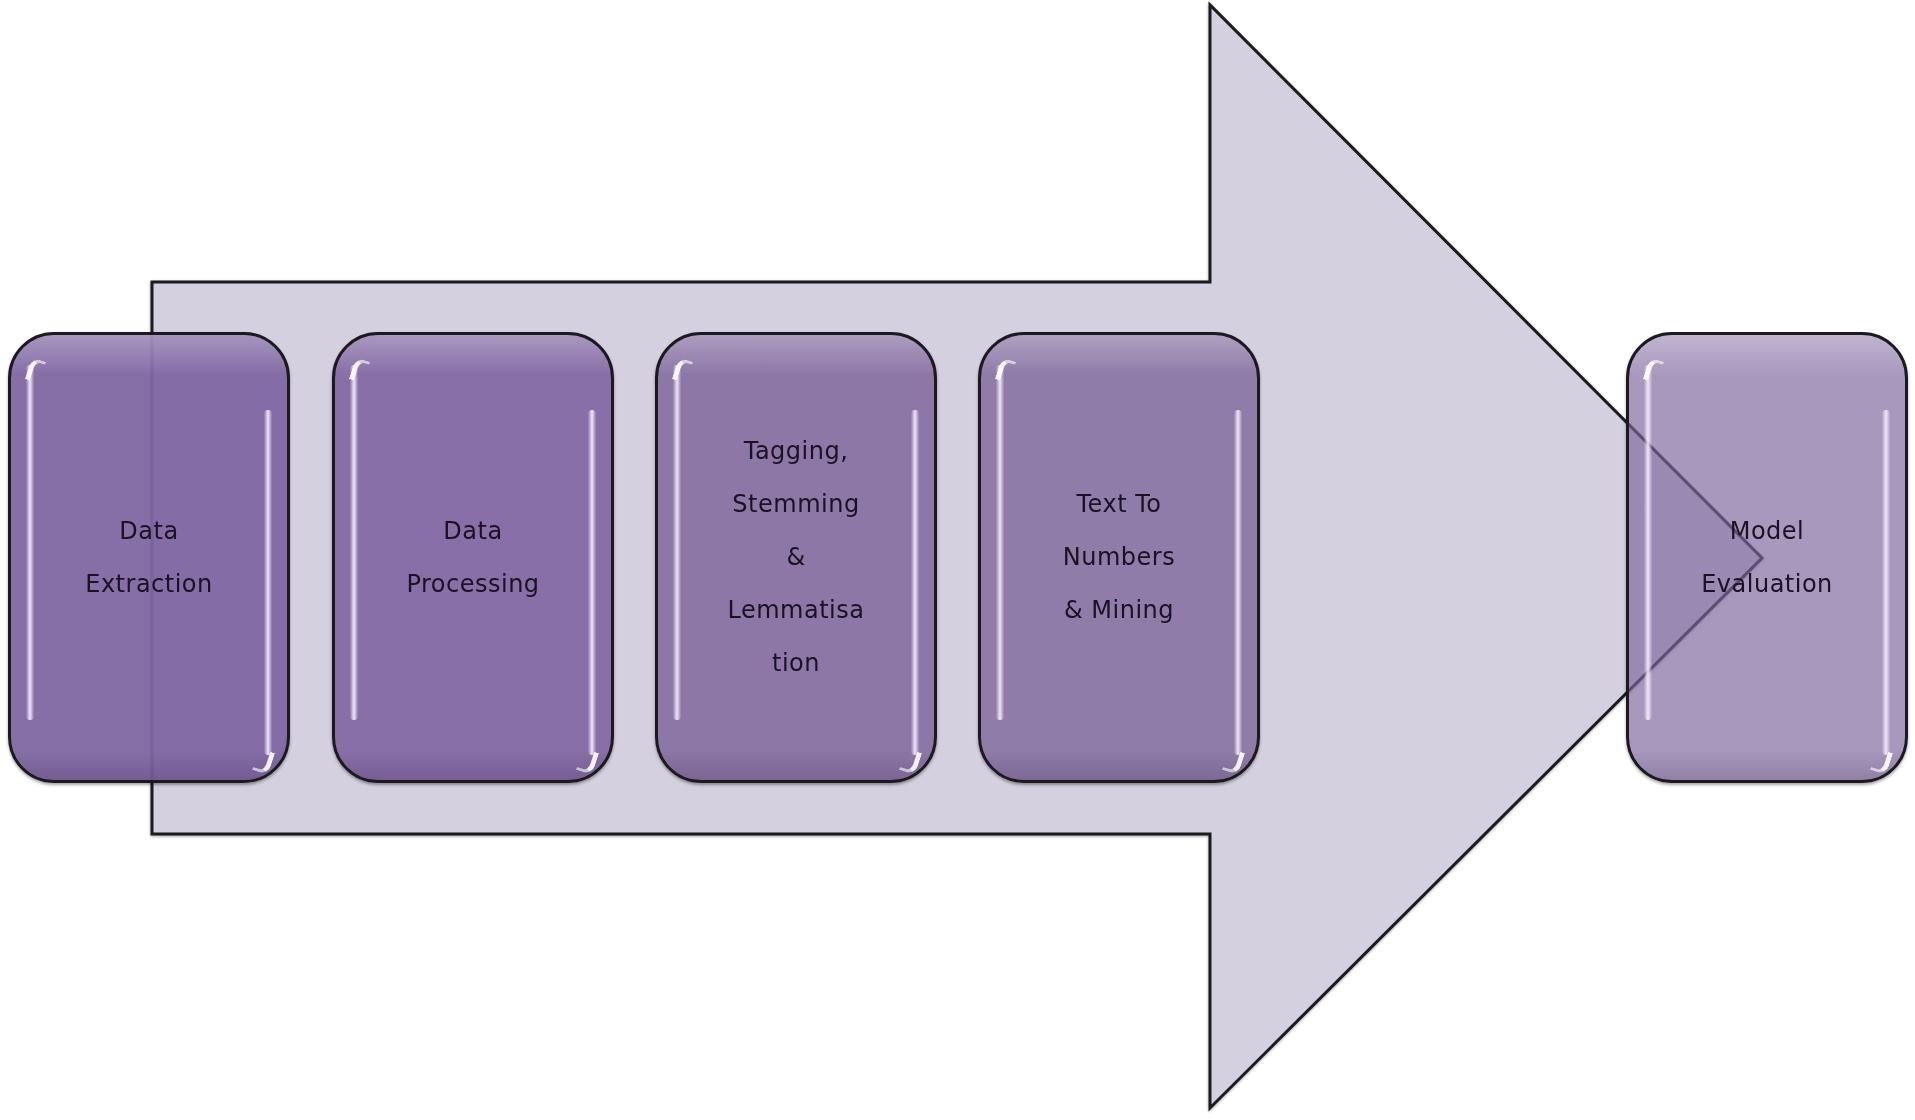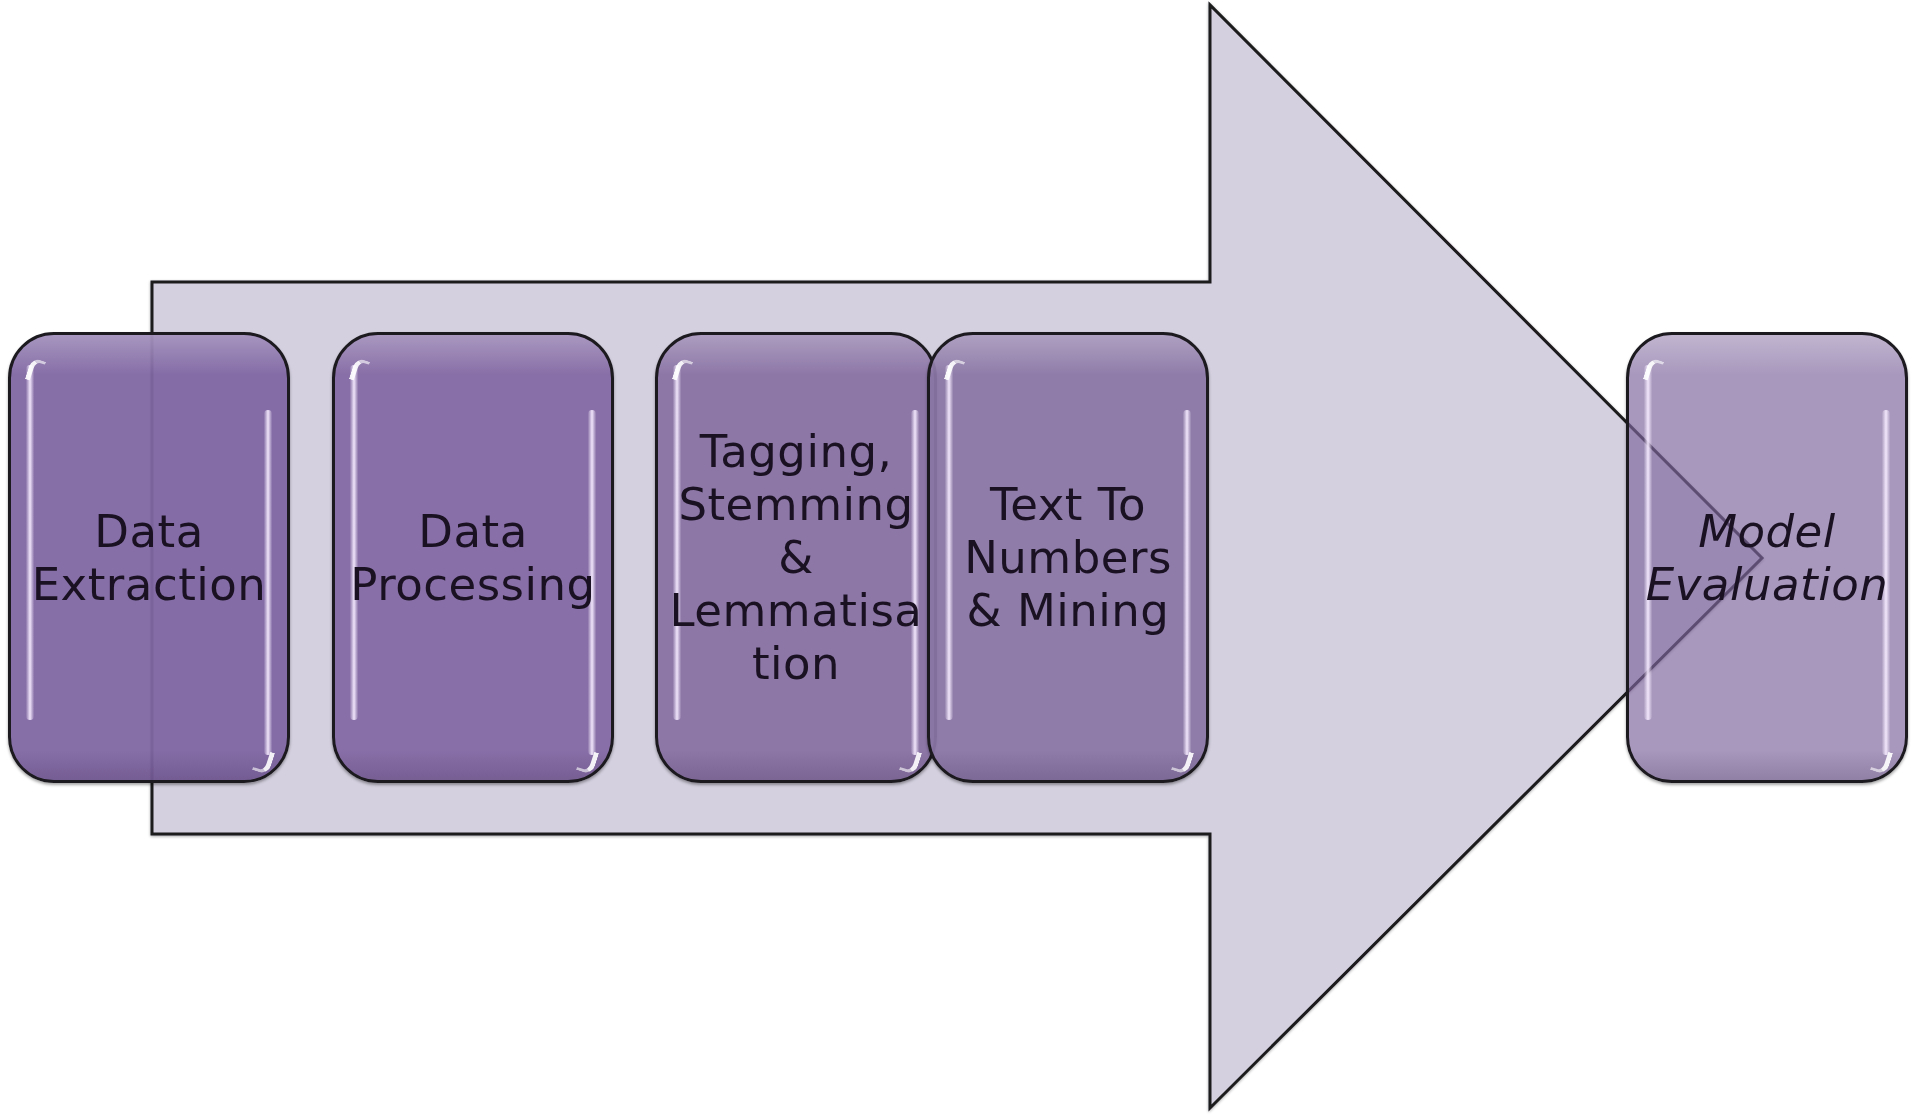--- a/index.html
+++ b/index.html
@@ -100,21 +100,21 @@
     border-right: 5px solid rgba(255,255,255,0.9);
     border-bottom: 3px solid rgba(255,255,255,0.6);
     transform: rotate(18deg);
   }
   .step-label {
     position: relative;
     z-index: 2;
     text-align: center;
     color: #1a1222;
     font-family: "DejaVu Sans", "Liberation Sans", sans-serif;
-    font-size: 45px;
+    font-size: 24px;
     line-height: 53px;
     letter-spacing: 0.5px;
     white-space: pre-line;
     padding: 0 8px;
   }
 </style>
 </head>
 <body>
 
 <div id="diagram">
@@ -158,32 +158,32 @@
     <div class="gloss-bottom"></div>
     <div class="gloss-left"></div>
     <div class="gloss-right"></div>
     <div class="step-label">Tagging,
 Stemming
 &amp;
 Lemmatisa
 tion</div>
   </div>
 
-  <div class="step-box" id="step-3" style="left: 927px; background-color: rgba(138, 118, 165, 0.933);">
+  <div class="step-box" id="step-3" style="left: 978px; background-color: rgba(138, 118, 165, 0.933);">
     <div class="gloss-top"></div>
     <div class="gloss-bottom"></div>
     <div class="gloss-left"></div>
     <div class="gloss-right"></div>
     <div class="step-label">Text To
 Numbers
 &amp; Mining</div>
   </div>
 
 
-  <div class="step-box" id="step-5" style="left: 1626px; background-color: rgba(125, 101, 157, 0.67); font-style: italic;">
+  <div class="step-box" id="step-5" style="left: 1626px; background-color: rgba(125, 101, 157, 0.67);">
     <div class="gloss-top"></div>
     <div class="gloss-bottom"></div>
     <div class="gloss-left"></div>
     <div class="gloss-right"></div>
     <div class="step-label">Model
 Evaluation</div>
   </div>
 </div>
 
 </body></html>

